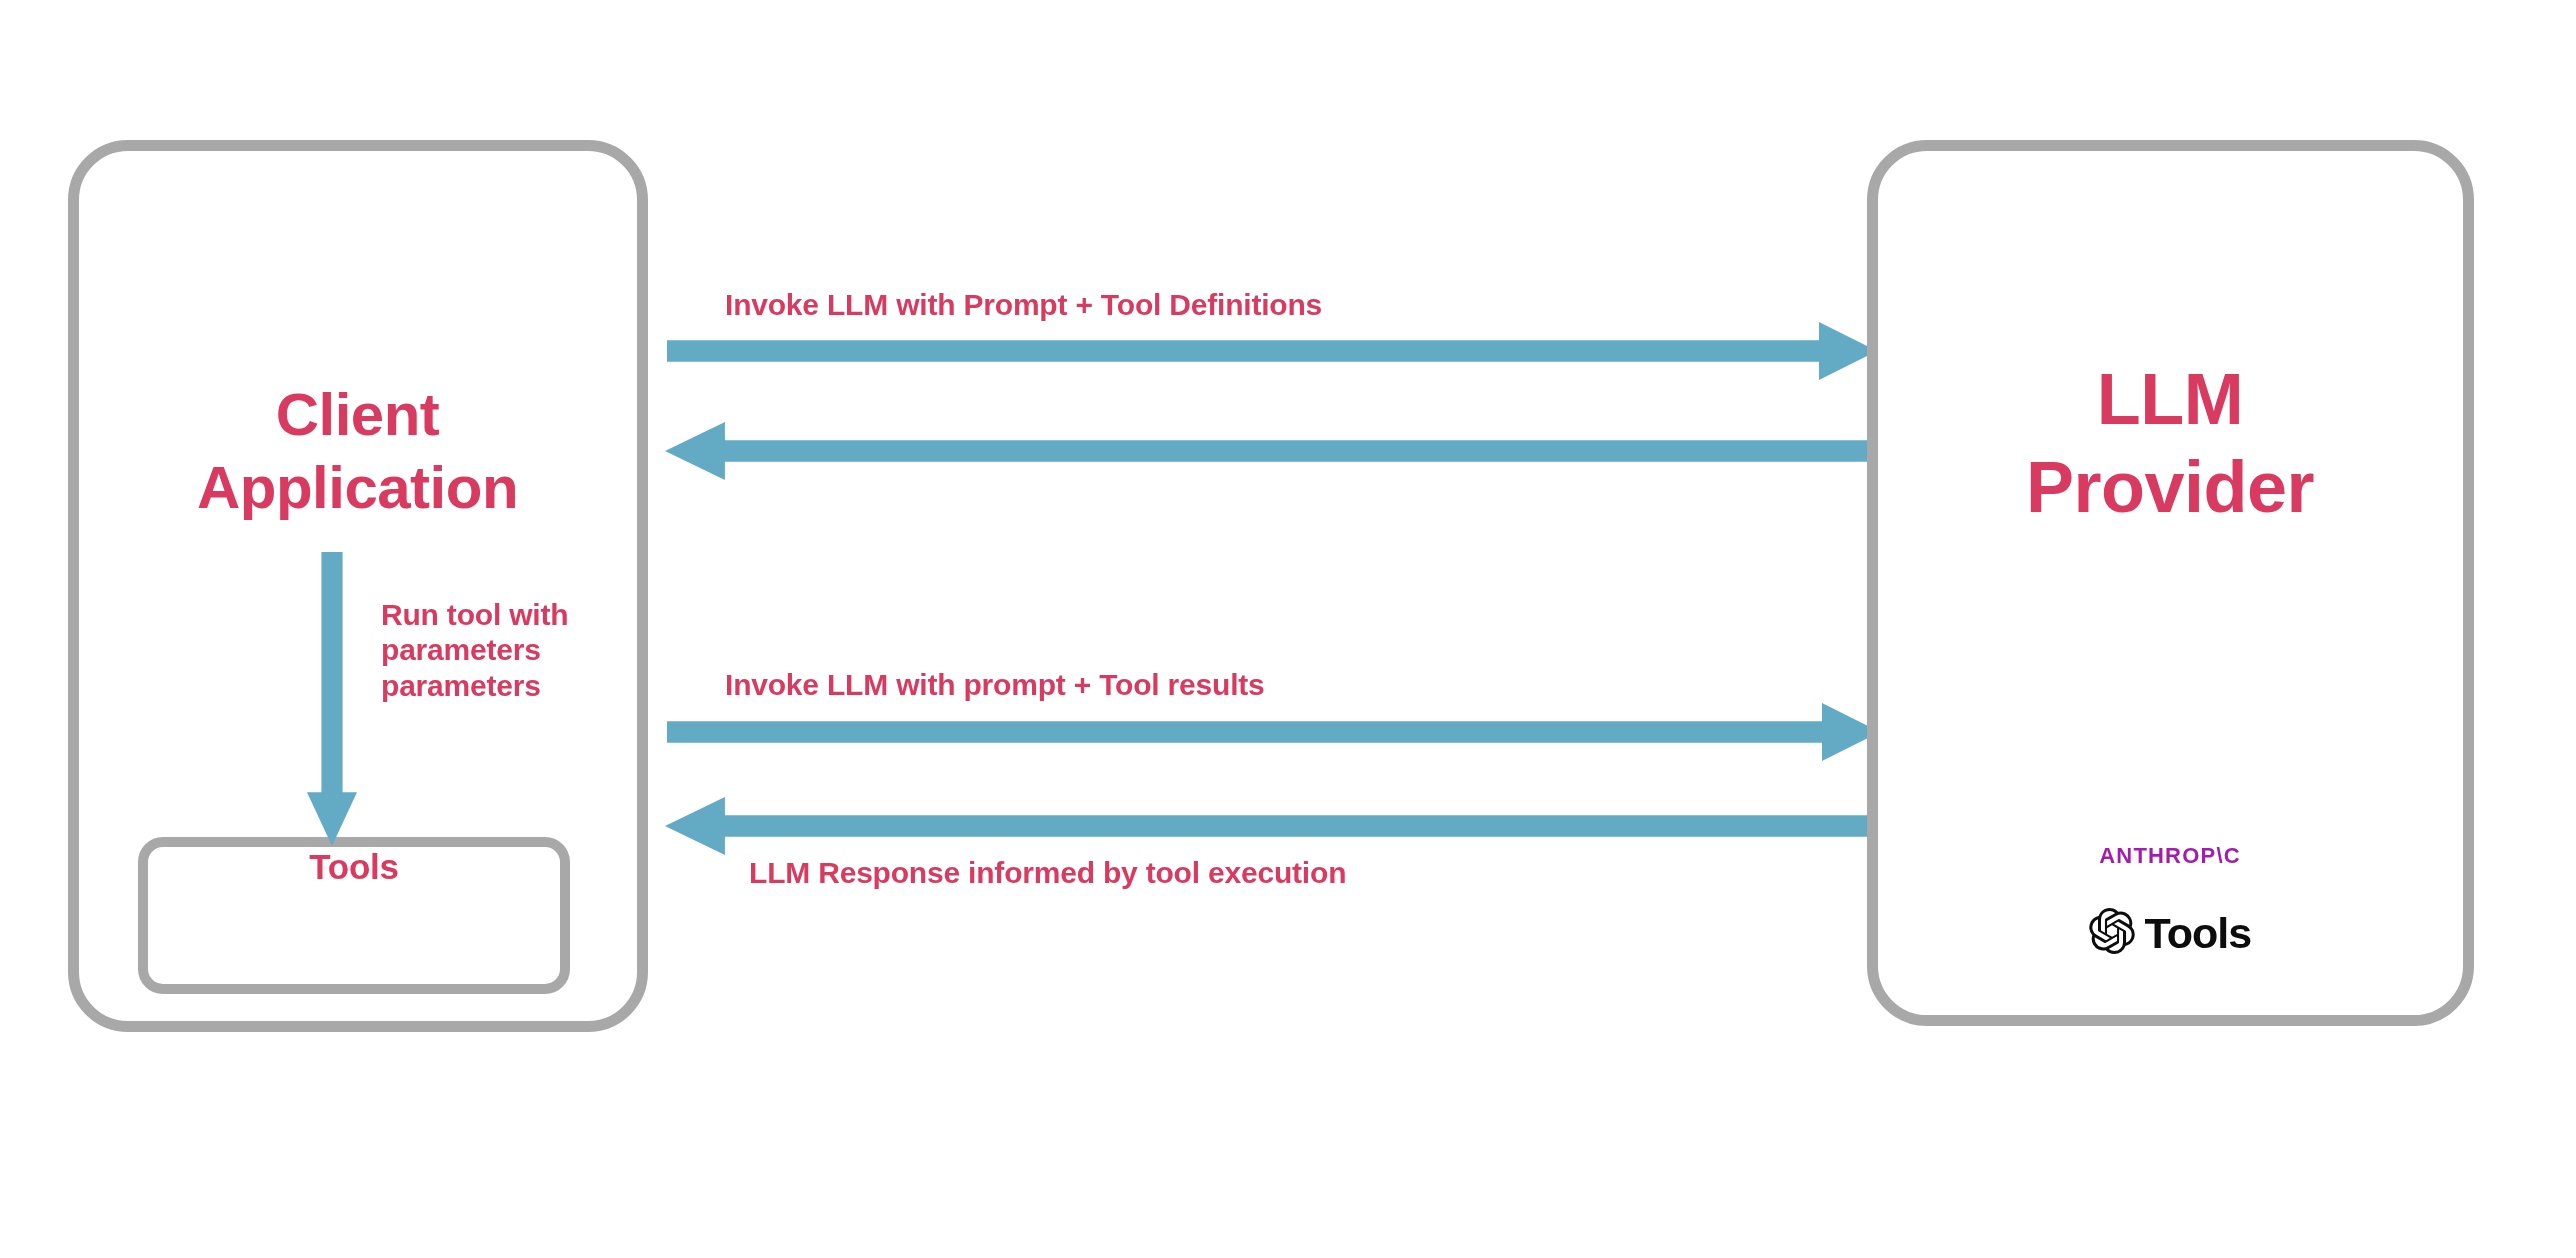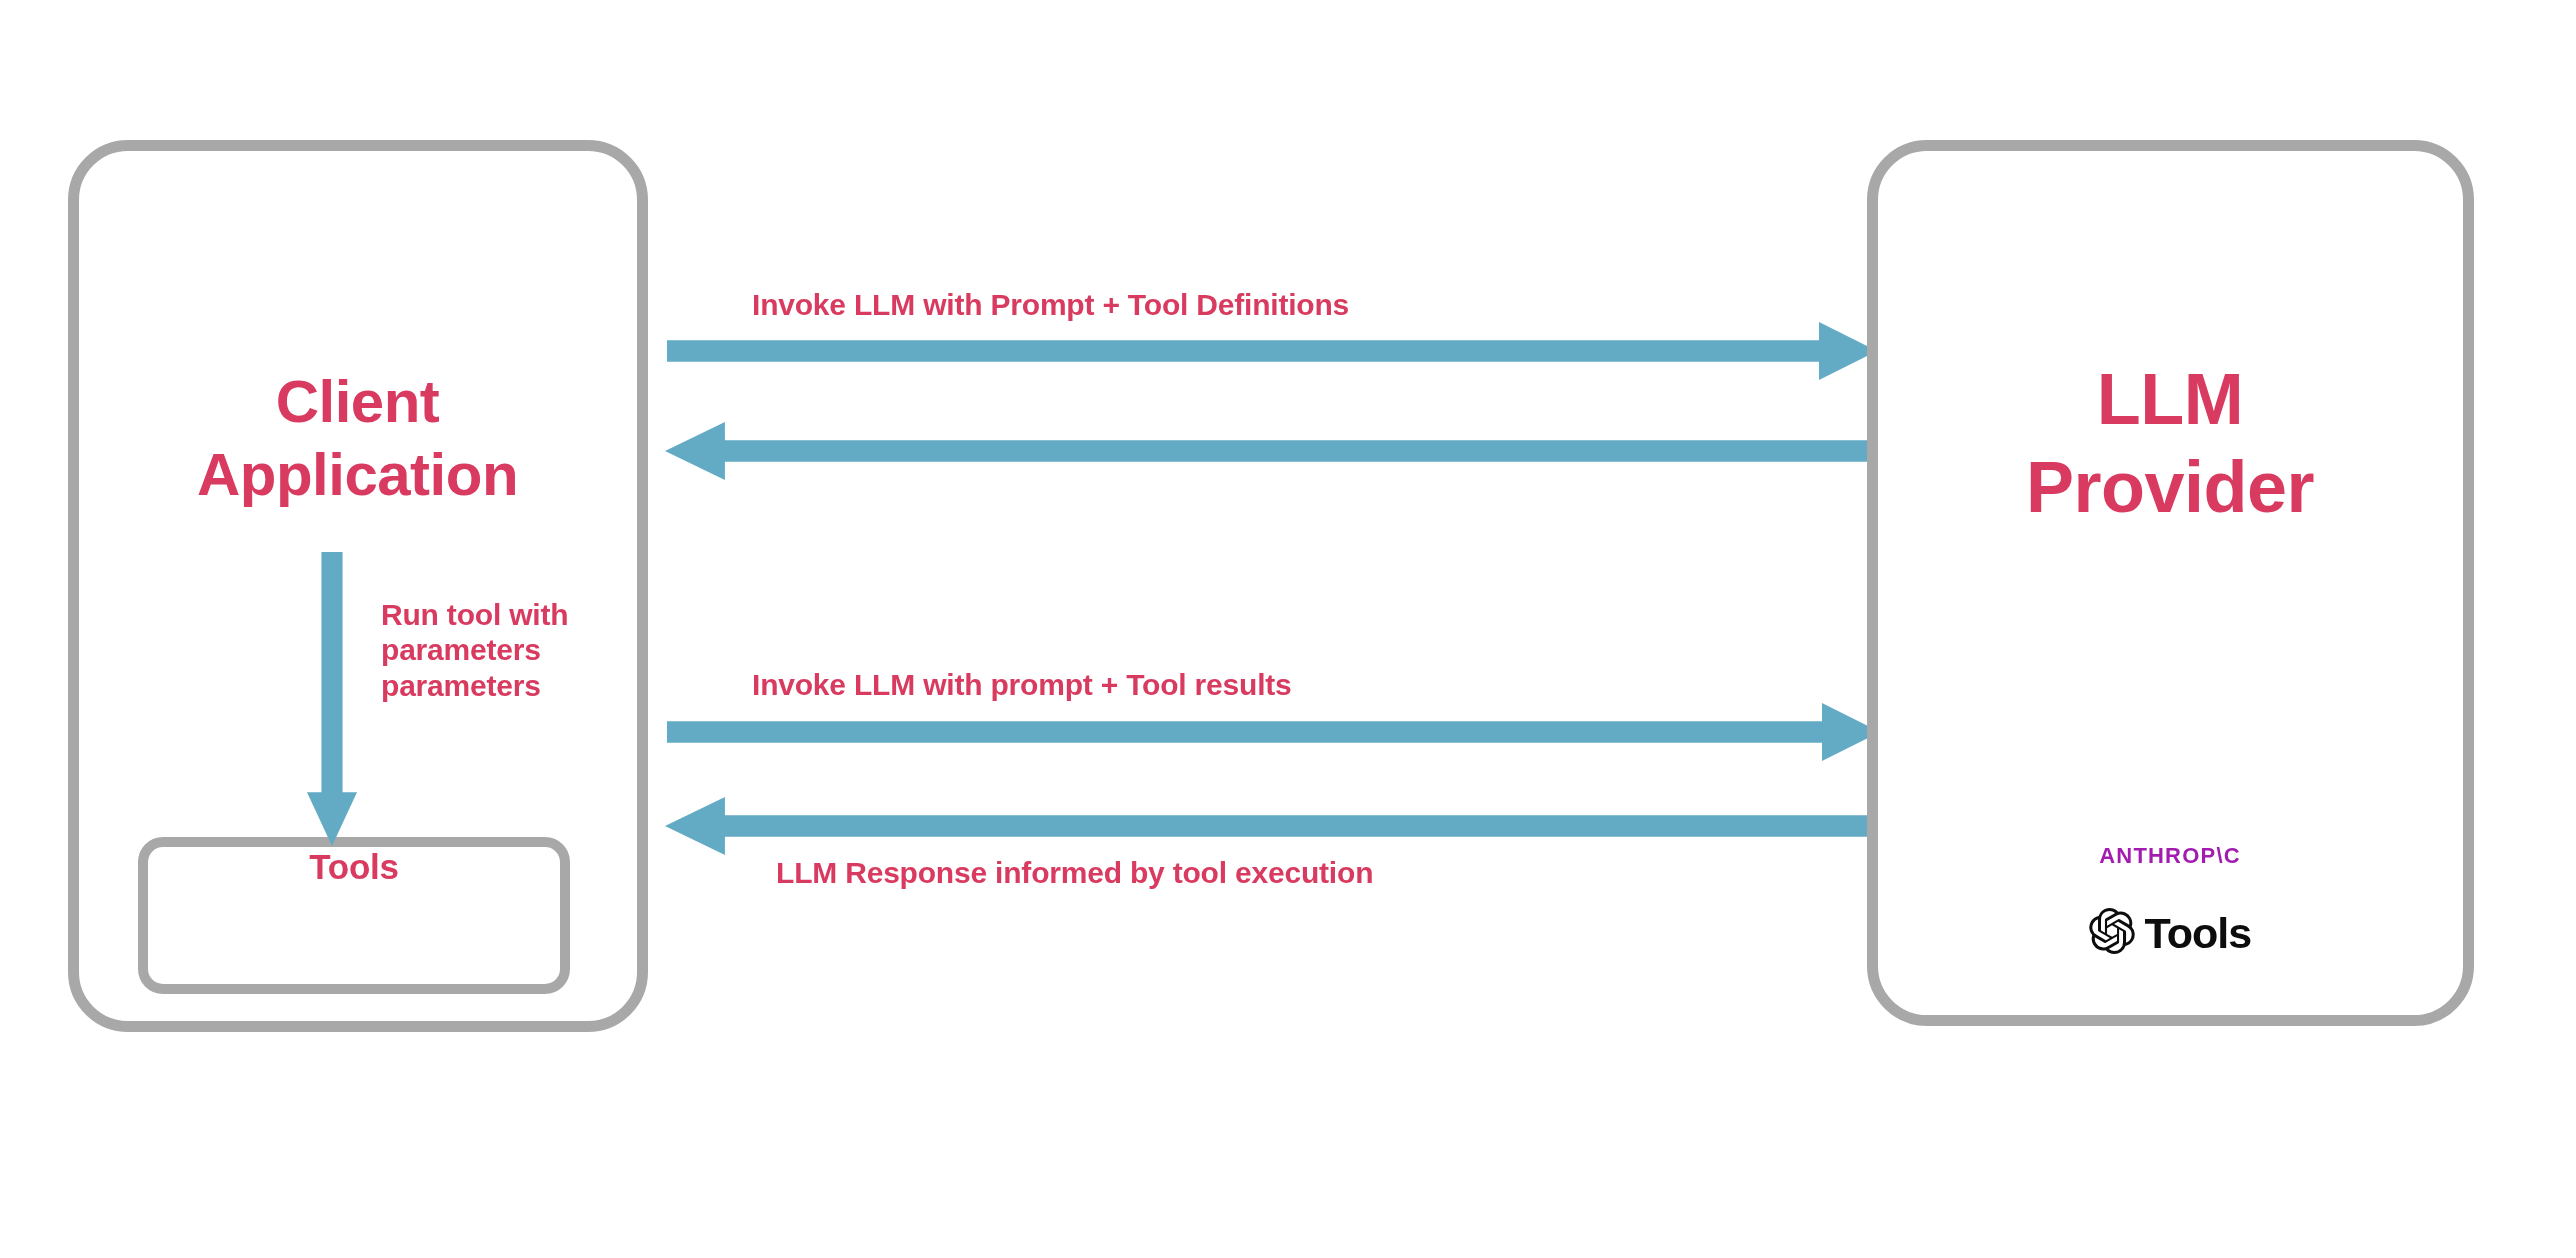--- a/index.html
+++ b/index.html
@@ -58,21 +58,21 @@
   .node-title {
     position: absolute;
     color: #d93b60;
     font-weight: 700;
     text-align: center;
     line-height: 1.22;
     letter-spacing: -0.5px;
   }
   #client-title {
     left: 87px;
-    top: 365px;
+    top: 378px;
     width: 541px;
     font-size: 60px;
   }
   #provider-title {
     left: 1884px;
     top: 356px;
     width: 572px;
     font-size: 72px;
   }
   #tools-label {
@@ -94,21 +94,20 @@
   .arrow-v svg { display: block; overflow: visible; }
 
   
   .edge-label {
     position: absolute;
     color: #d93b60;
     font-weight: 700;
     font-size: 30px;
     letter-spacing: -0.2px;
     white-space: nowrap;
-    margin-left: 27px;
   }
   .edge-label-multiline {
     position: absolute;
     color: #d93b60;
     font-weight: 700;
     font-size: 30px;
     letter-spacing: -0.2px;
     line-height: 1.18;
     width: 261px;
   }

